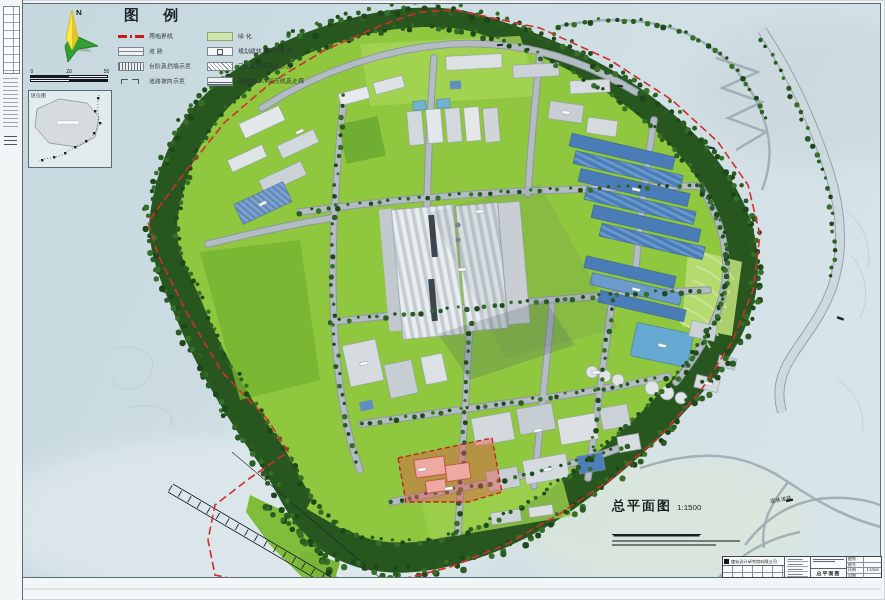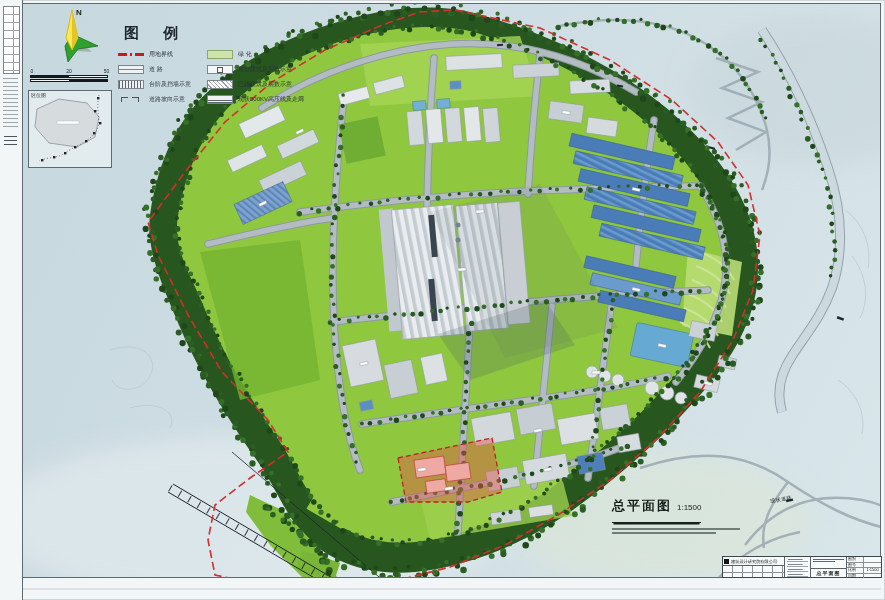--- a/index.html
+++ b/index.html
@@ -14,21 +14,21 @@
   .rev-table{position:absolute;left:3px;top:6px;width:15px;height:66px;background:#fff;
     border:1px solid #7b858c;
     background-image:repeating-linear-gradient(180deg,transparent 0 7px,#9aa4ab 7px 8px),
       linear-gradient(90deg,transparent 0 9px,#9aa4ab 9px 10px,transparent 10px);}
   .text-block{position:absolute;left:3px;top:78px;width:15px;height:52px;
     background:repeating-linear-gradient(180deg,#8d97a0 0 1px,transparent 1px 4px);opacity:.85;}
   .stamp-block{position:absolute;left:4px;top:136px;width:13px;height:9px;
     background:repeating-linear-gradient(180deg,#4b555c 0 1.5px,transparent 1.5px 4px);}
 
   
-  .legend{position:absolute;left:118px;top:20px;width:236px;}
+  .legend{position:absolute;left:118px;top:2px;width:236px;}
   .legend-title{font-size:15px;font-weight:bold;letter-spacing:10px;color:#1f262b;margin:4px 0 6px 6px;}
   .legend-grid{display:flex;gap:16px;}
   .legend-col{display:flex;flex-direction:column;gap:5px;}
   .legend-item{display:flex;align-items:center;gap:5px;height:10px;}
   .legend-label{font-size:6px;color:#2c3338;white-space:nowrap;}
   .sw{width:26px;height:9px;border:1px solid #7d868d;background:#eef2f4;box-sizing:border-box;flex:0 0 auto;}
   .sw-boundary{border:none;background:transparent;height:3px;
     background-image:repeating-linear-gradient(90deg,#c41b1b 0 9px,transparent 9px 12px,#c41b1b 12px 14px,transparent 14px 17px);}
   .sw-road{background:linear-gradient(#eef2f4 42%,#7d868d 42% 56%,#eef2f4 56%);}
   .sw-steps{background-image:repeating-linear-gradient(90deg,#5d6770 0 1px,transparent 1px 3px);}
@@ -56,21 +56,21 @@
   .scalebar .b{background:#14181c;flex:1;}
   .scalebar .w{background:#f2f5f6;flex:1;}
 
   
   .inset{position:absolute;left:28px;top:90px;width:84px;height:78px;background:#e2ebee;
     border:1px solid #5a6b72;box-sizing:border-box;}
   .inset-title{position:absolute;left:2px;top:1px;font-size:5px;color:#2c3338;z-index:2;}
 
   
   .plan-title{position:absolute;left:612px;top:496px;color:#16201a;}
-  .pt-head{display:inline-block;border-bottom:1px solid #16201a;padding-bottom:7px;
+  .pt-head{display:inline-block;border-bottom:1px solid #16201a;padding-bottom:19px;
     box-shadow:0 3px 0 -1.5px #16201a;}
   .pt-name{font-size:13px;font-weight:bold;letter-spacing:2px;}
   .pt-scale{font-size:8px;margin-left:5px;}
   .pt-notes{margin-top:5px;}
   .pt-notes i{display:block;height:1.5px;background:#43524a;opacity:.7;margin-bottom:2.5px;}
   .pt-notes i:nth-child(1){width:128px;}
   .pt-notes i:nth-child(2){width:104px;}
 
   .road-label{position:absolute;left:770px;top:496px;font-size:5px;color:#10151a;
     transform:rotate(-11deg);letter-spacing:.5px;}

